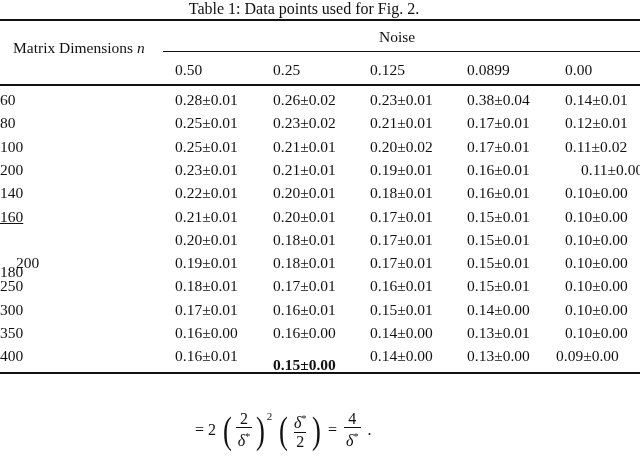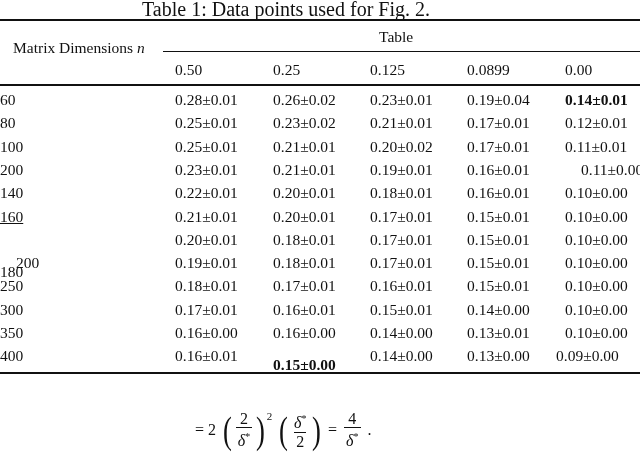--- a/index.html
+++ b/index.html
@@ -1,18 +1,18 @@
 <!DOCTYPE html>
 <html><head>
 <meta charset="utf-8">
 <style>
   html, body { margin:0; padding:0; background:#ffffff; }
   body { width:640px; height:457px; position:relative; overflow:hidden;
          font-family:"Liberation Serif","DejaVu Serif",serif; color:#111; font-size:15.5px; }
-  .caption { position:absolute; top:0; left:0; width:572px; text-align:center; font-size:20px; line-height:18px; }
+  .caption { position:absolute; top:0; left:18px; width:572px; text-align:center; font-size:16px; line-height:18px; }
   .rule { position:absolute; background:#111; }
   .rule.thick { height:2px; }
   .rule.thin { height:1px; }
   .cell { position:absolute; white-space:nowrap; line-height:18px; }
   .rowhead { left:0; }
   .ital { font-style:italic; }
   .eq { position:absolute; top:405px; left:195px; height:50px; display:flex; align-items:center; font-size:16px; }
   .frac { display:inline-flex; flex-direction:column; align-items:center; margin:0 2px; }
   .frac .num { padding:0 2px; line-height:17px; }
   .frac .den { border-top:1px solid #111; padding:0 2px; line-height:17px; }
@@ -26,57 +26,57 @@
 
 <div class="caption">Table 1: Data points used for Fig. 2.</div>
 
 <div class="rule thick" style="top:19px; left:0; width:640px;"></div>
 
 <div class="cell" style="top:39px; left:13px;">
   <span>Matrix Dimensions</span>
   <span class="ital">n</span>
 </div>
 
-<div class="cell" style="top:28px; left:379px;">Table</div>
+<div class="cell" style="top:28px; left:379px;">Noise</div>
 <div class="rule thin" style="top:51px; left:163px; width:477px;"></div>
 
 <div id="col-headers">
     <div class="cell" style="top: 61px; left: 175px;">0.50</div>
     <div class="cell" style="top: 61px; left: 273px;">0.25</div>
     <div class="cell" style="top: 61px; left: 370px;">0.125</div>
     <div class="cell" style="top: 61px; left: 467px;">0.0899</div>
     <div class="cell" style="top: 61px; left: 565px;">0.00</div>
   </div>
 
 <div class="rule thin" style="top:84px; left:0; width:640px; height:1.5px;"></div>
 
 <div id="body-rows">
     <div>
       <div class="cell rowhead" style="top: 91px;">60</div>
       <div class="cell" style="top: 91px; left: 175px;">0.28±0.01</div>
       <div class="cell" style="top: 91px; left: 273px;">0.26±0.02</div>
       <div class="cell" style="top: 91px; left: 370px;">0.23±0.01</div>
-      <div class="cell" style="top: 91px; left: 467px;">0.19±0.04</div>
-      <div class="cell" style="top: 91px; left: 565px; font-weight: bold;">0.14±0.01</div>
+      <div class="cell" style="top: 91px; left: 467px;">0.38±0.04</div>
+      <div class="cell" style="top: 91px; left: 565px;">0.14±0.01</div>
     </div>
     <div>
       <div class="cell rowhead" style="top: 114.3px;">80</div>
       <div class="cell" style="top: 114.3px; left: 175px;">0.25±0.01</div>
       <div class="cell" style="top: 114.3px; left: 273px;">0.23±0.02</div>
       <div class="cell" style="top: 114.3px; left: 370px;">0.21±0.01</div>
       <div class="cell" style="top: 114.3px; left: 467px;">0.17±0.01</div>
       <div class="cell" style="top: 114.3px; left: 565px;">0.12±0.01</div>
     </div>
     <div>
       <div class="cell rowhead" style="top: 137.6px;">100</div>
       <div class="cell" style="top: 137.6px; left: 175px;">0.25±0.01</div>
       <div class="cell" style="top: 137.6px; left: 273px;">0.21±0.01</div>
       <div class="cell" style="top: 137.6px; left: 370px;">0.20±0.02</div>
       <div class="cell" style="top: 137.6px; left: 467px;">0.17±0.01</div>
-      <div class="cell" style="top: 137.6px; left: 565px;">0.11±0.01</div>
+      <div class="cell" style="top: 137.6px; left: 565px;">0.11±0.02</div>
     </div>
     <div>
       <div class="cell rowhead" style="top: 160.9px;">200</div>
       <div class="cell" style="top: 160.9px; left: 175px;">0.23±0.01</div>
       <div class="cell" style="top: 160.9px; left: 273px;">0.21±0.01</div>
       <div class="cell" style="top: 160.9px; left: 370px;">0.19±0.01</div>
       <div class="cell" style="top: 160.9px; left: 467px;">0.16±0.01</div>
       <div class="cell" style="top: 160.9px; left: 581px;">0.11±0.00</div>
     </div>
     <div>

